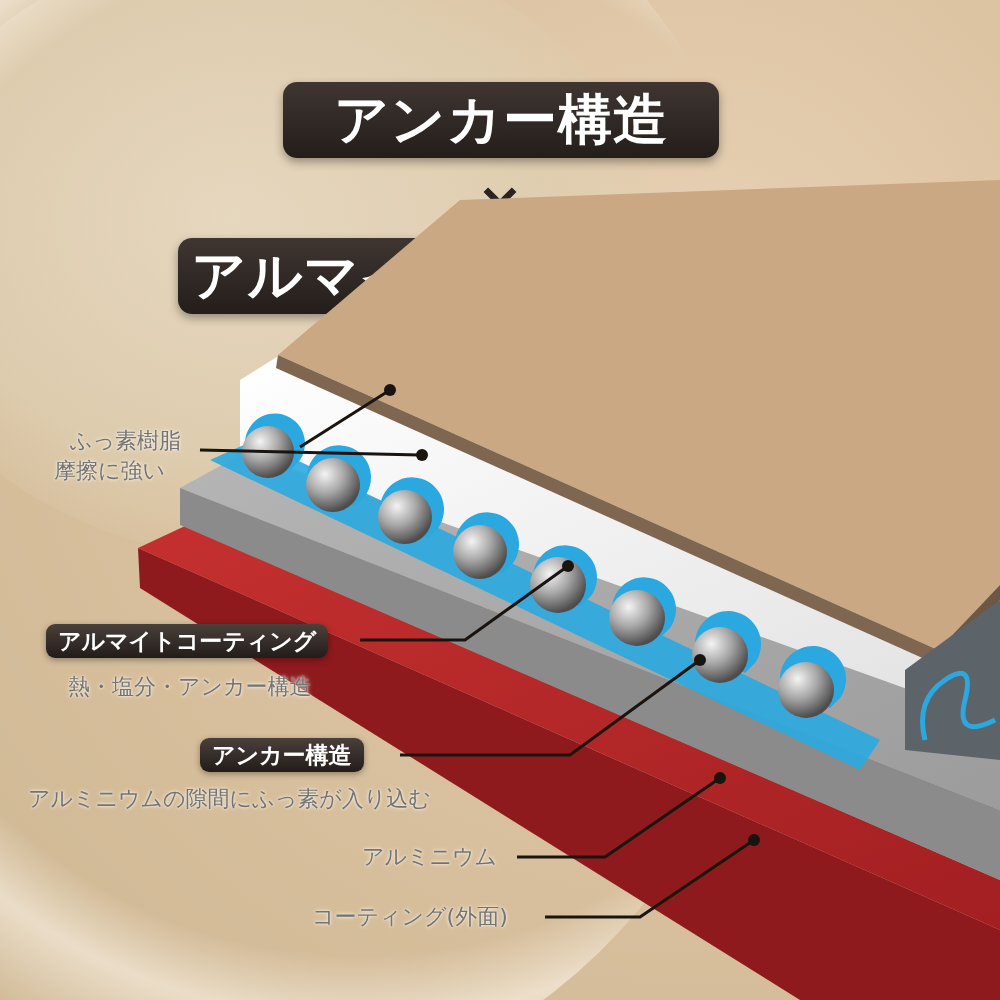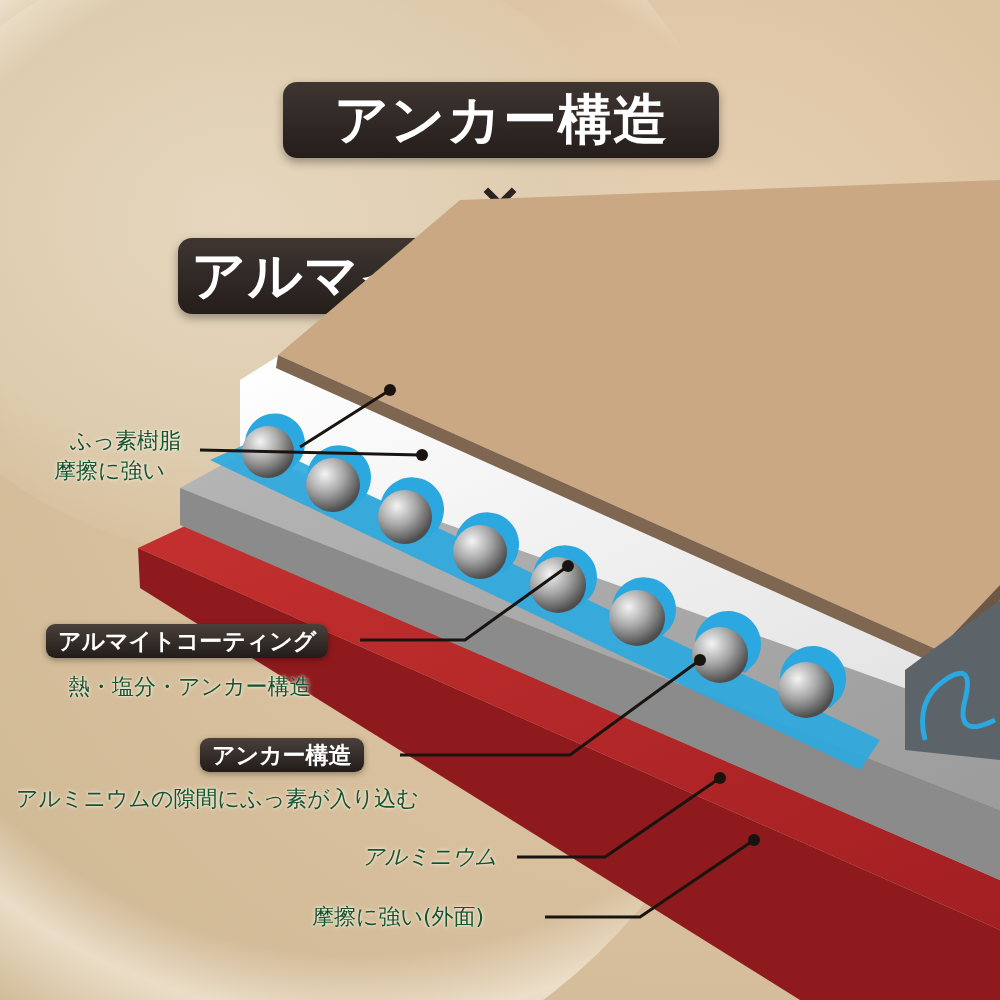--- a/index.html
+++ b/index.html
@@ -11,21 +11,21 @@
   .bg-arc{position:absolute;left:-120px;top:-60px;width:780px;height:620px;border-radius:50%;
     background: radial-gradient(ellipse at 45% 45%, #e9dcc6 0%, #dfcfb2 50%, rgba(220,200,170,0) 72%);opacity:.8}
   .title-pill{position:absolute;background:linear-gradient(#3f3632,#241d1a);color:#fff;border-radius:14px;
     box-shadow:0 4px 10px rgba(0,0,0,.35);display:flex;align-items:center;justify-content:center;
     font-weight:bold;letter-spacing:1px;}
   #t1{left:283px;top:82px;width:436px;height:76px;font-size:54px;}
   #t2{left:178px;top:238px;width:644px;height:76px;font-size:54px;}
   .times{position:absolute;left:474px;top:176px;width:52px;height:52px;font-size:56px;line-height:52px;
     text-align:center;color:#2b2320;font-weight:bold;}
   svg.illus{position:absolute;left:0;top:0;}
-  .label{position:absolute;color:#14532d;font-size:22px;white-space:nowrap;
+  .label{position:absolute;color:#737373;font-size:22px;white-space:nowrap;
     text-shadow:0 0 4px rgba(255,250,240,.9),0 0 2px rgba(255,250,240,.9);text-align:center;}
   .pill{position:absolute;background:linear-gradient(#4a403b,#221c19);color:#fff;border-radius:9px;
     font-size:23px;font-weight:bold;padding:0 12px;display:flex;align-items:center;
     box-shadow:0 2px 6px rgba(0,0,0,.35);white-space:nowrap;}
 </style>
 </head>
 <body>
 
 <div class="bg-arc"></div>
 <div class="bg-swirl"></div>
@@ -132,16 +132,16 @@
   </g>
 </svg>
 
 <div class="label" style="left:70px;top:426px;">ふっ素樹脂</div>
 <div class="label" style="left:54px;top:456px;">摩擦に強い</div>
 
 <div class="pill" style="left:46px;top:624px;height:34px;">アルマイトコーティング</div>
 <div class="label" style="left:68px;top:672px;">熱・塩分・アンカー構造</div>
 
 <div class="pill" style="left:200px;top:738px;height:34px;">アンカー構造</div>
-<div class="label" style="left:16px;top:784px;">アルミニウムの隙間にふっ素が入り込む</div>
+<div class="label" style="left:28px;top:784px;">アルミニウムの隙間にふっ素が入り込む</div>
 
-<div class="label" style="left:362px;top:842px;font-style:italic;">アルミニウム</div>
-<div class="label" style="left:312px;top:902px;">摩擦に強い(外面)</div>
+<div class="label" style="left:362px;top:842px;">アルミニウム</div>
+<div class="label" style="left:312px;top:902px;">コーティング(外面)</div>
 
 </body></html>

